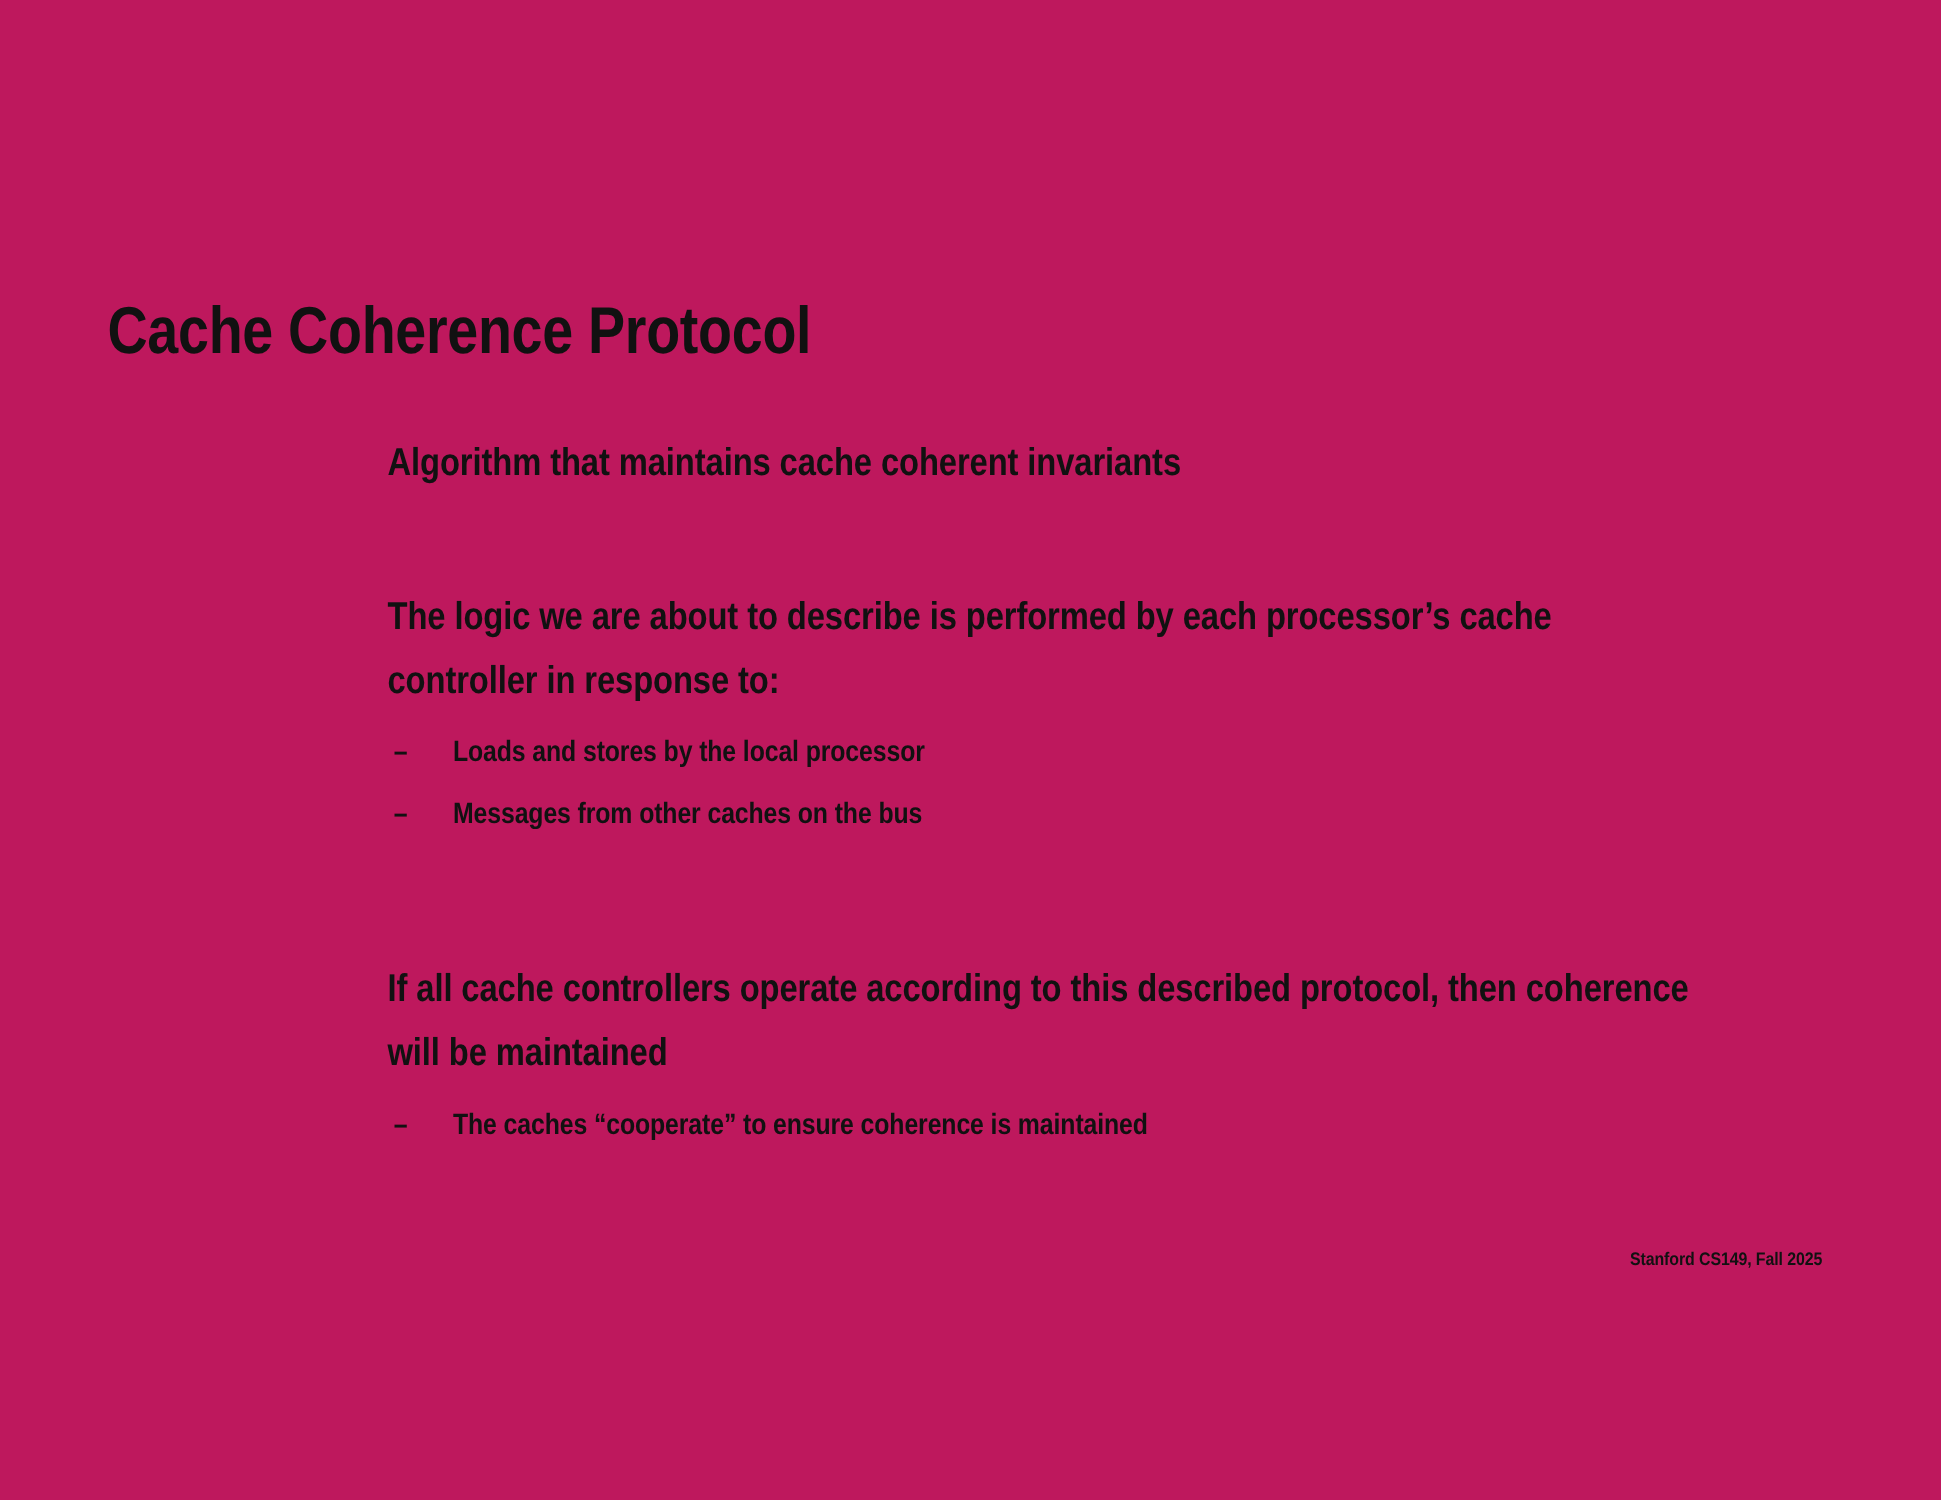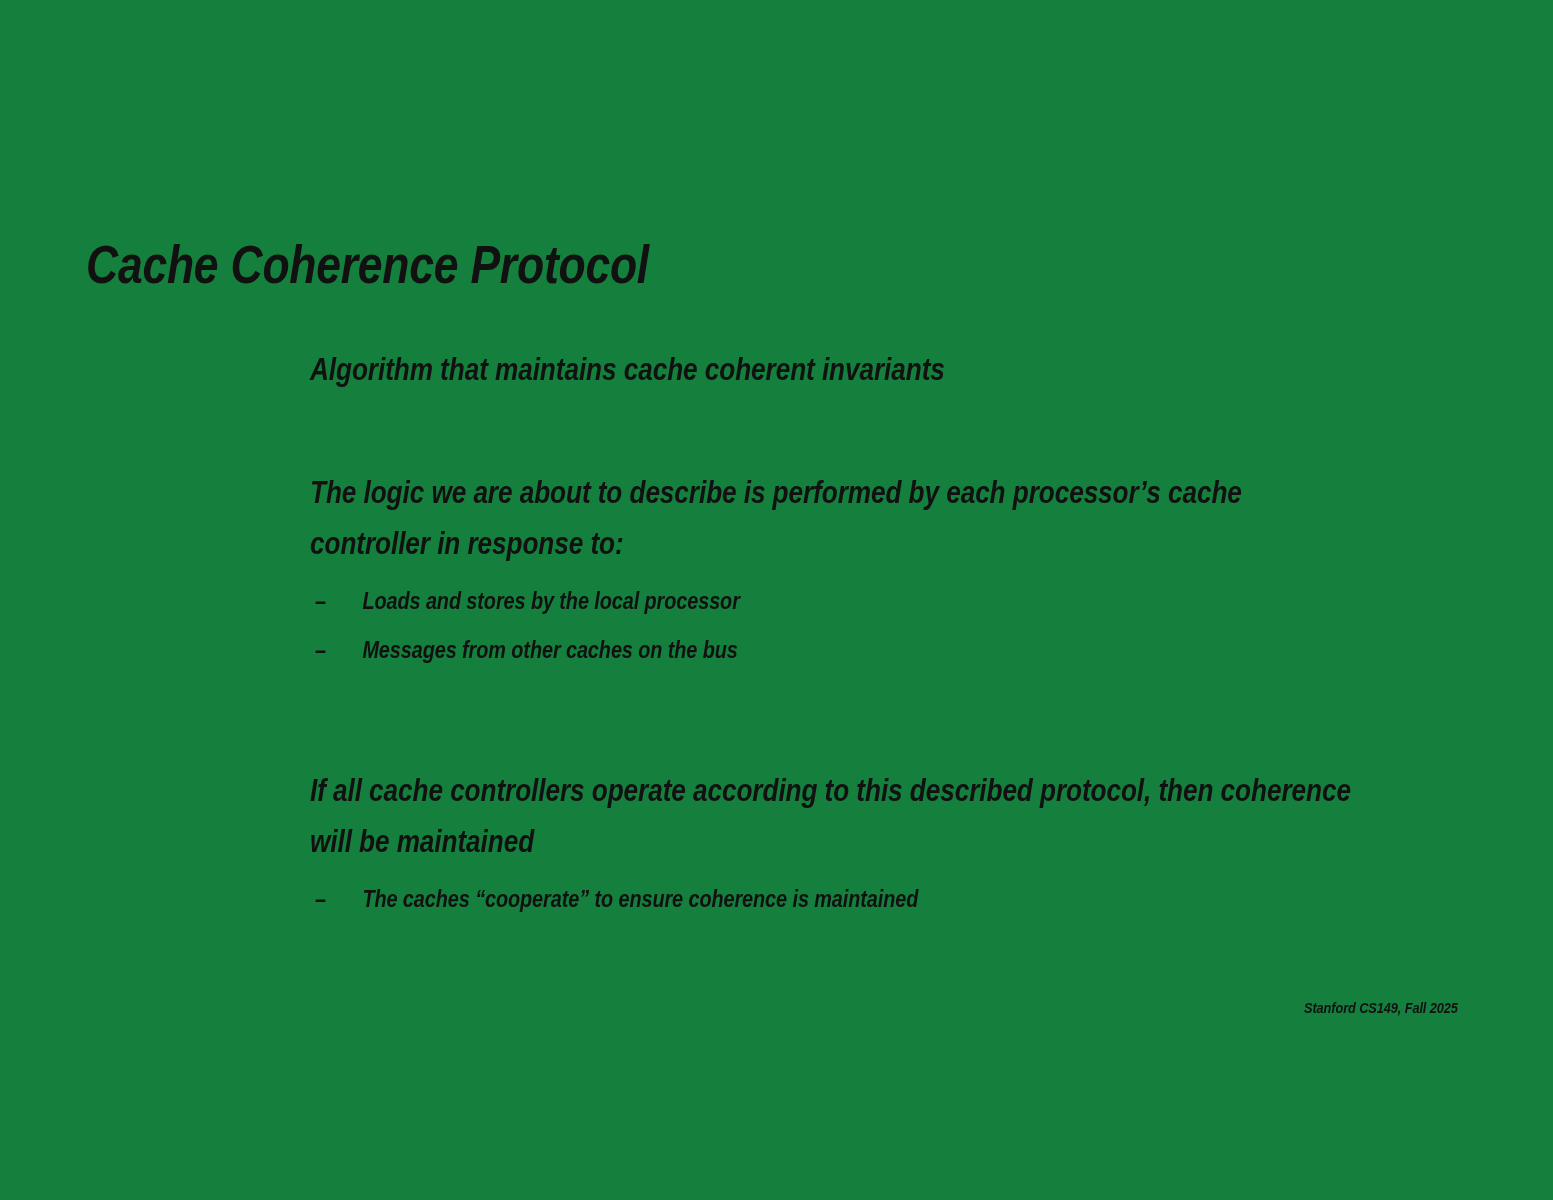--- a/index.html
+++ b/index.html
@@ -12,22 +12,21 @@
     background: #ffffff;
     font-family: "Liberation Sans", "DejaVu Sans", sans-serif;
     color: #111111;
     overflow: hidden;
   }
 
   .slide {
     position: relative;
     width: 1553px;
     height: 1200px;
-    background: #15803d;
-    font-style: italic;
+    background: #be185d;
   }
 
   
   .slide-title {
     position: absolute;
     left: 86px;
     top: 198px;
     font-size: 53px;
     font-weight: 700;
     letter-spacing: -0.3px;

